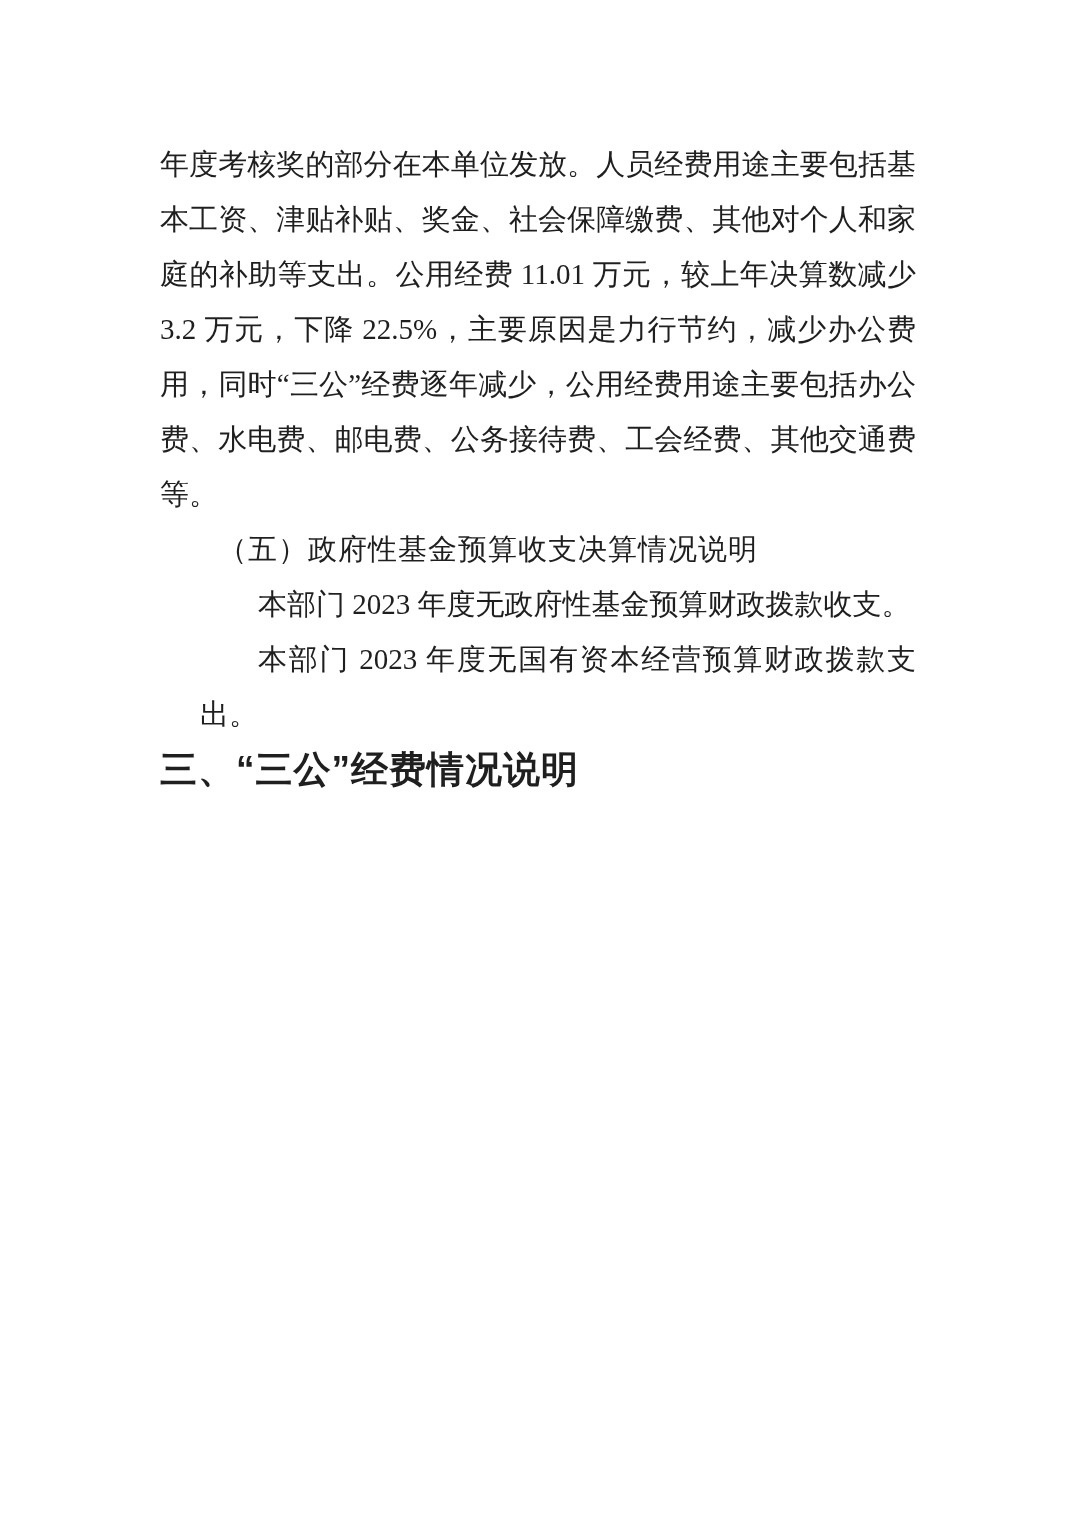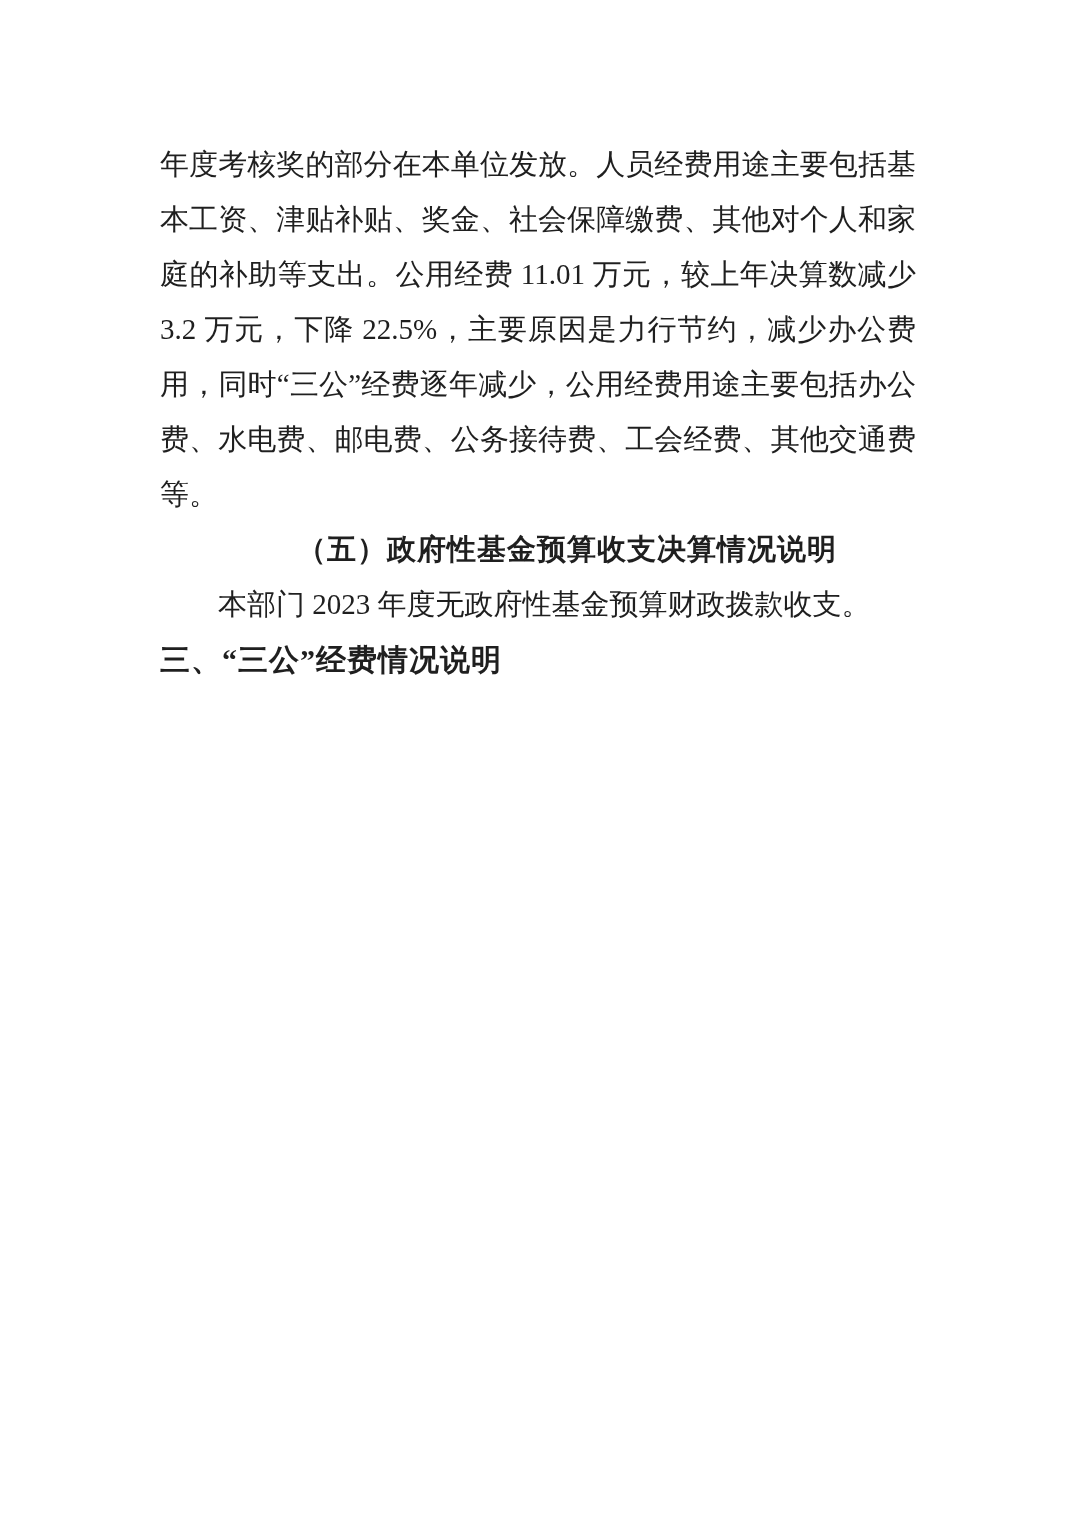--- a/index.html
+++ b/index.html
@@ -29,31 +29,32 @@
   .content h2,
   .content h3 {
     margin: 0;
     padding: 0;
     font-size: 29px;
     line-height: 55px;
     font-weight: normal;
   }
   p.para-indent {
     text-indent: 58px;
+    margin-left: 40px;
   }
   h3.sub-heading {
-    font-weight: bold;
+    font-weight: normal;
     text-indent: 58px;
-    text-align: center;
+    text-align: left;
     letter-spacing: 1px;
   }
   h2.part-heading {
-    font-family: Liberation Serif, serif;
+    font-family: Liberation Sans, sans-serif;
     font-weight: bold;
-    font-size: 30px;
+    font-size: 37px;
     text-align: left;
     letter-spacing: 1px;
   }
   .footer-pagenum {
     position: absolute;
     left: 0;
     right: 0;
     top: 1400px;
     text-align: center;
     font-size: 23px;
@@ -68,20 +69,21 @@
 <div class="page">
   <div class="content">
 
     <p>年度考核奖的部分在本单位发放。人员经费用途主要包括基本工资、津贴补贴、奖金、社会保障缴费、其他对个人和家庭的补助等支出。公用经费 11.01 万元，较上年决算数减少 3.2 万元，下降 22.5%，主要原因是力行节约，减少办公费用，同时“三公”经费逐年减少，公用经费用途主要包括办公费、水电费、邮电费、公务接待费、工会经费、其他交通费等。</p>
 
     <h3 class="sub-heading">（五）政府性基金预算收支决算情况说明</h3>
 
     <p class="para-indent">本部门 2023 年度无政府性基金预算财政拨款收支。</p>
 
 
+    <p class="para-indent">本部门 2023 年度无国有资本经营预算财政拨款支出。</p>
 
     <h2 class="part-heading">三、“三公”经费情况说明</h2>
 
 
 
 
   </div>
 
   <div class="footer-pagenum">- 4 -</div>
 </div>

